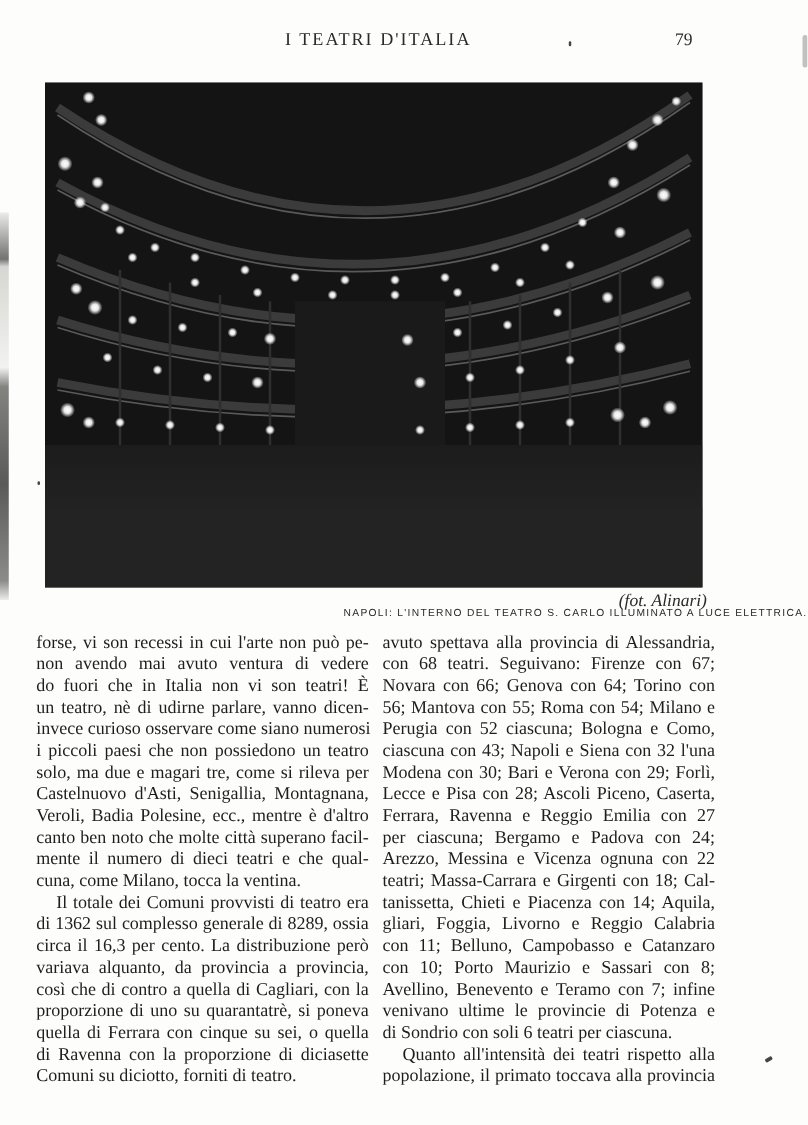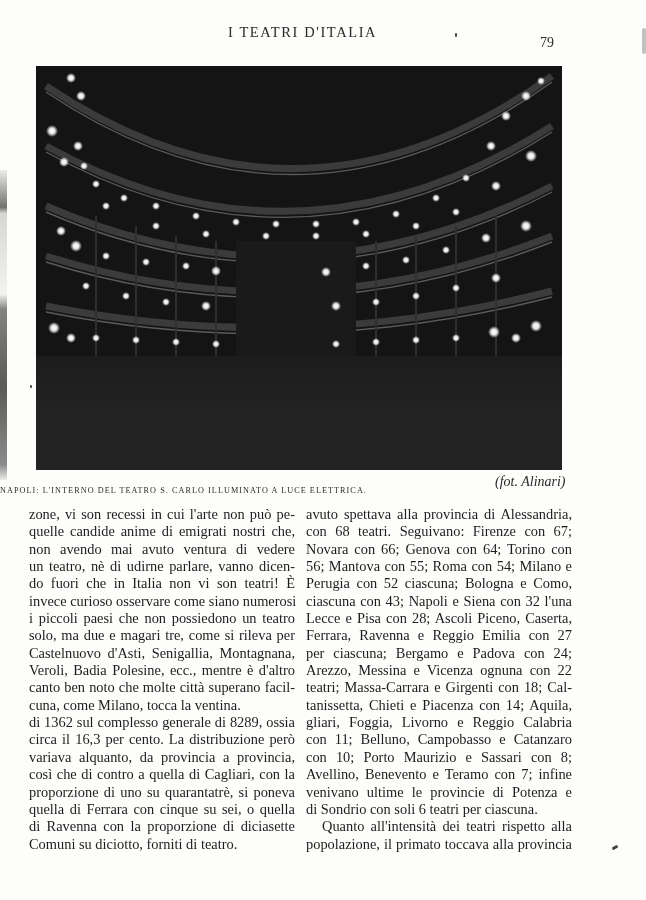--- a/index.html
+++ b/index.html
@@ -10,34 +10,34 @@
   }
   .running-head {
     position:absolute; top:24px; left:0; width:646px; height:20px;
   }
   .running-title {
     position:absolute; left:228px; top:0;
     font-family:"Liberation Serif",serif; font-size:14.5px; letter-spacing:1.6px; color:#2a2a2a;
   }
   .page-number {
     position:absolute; left:540px; top:1px;
-    font-family:"Liberation Serif",serif; font-size:14px; color:#2a2a2a;margin-top:10px;
+    font-family:"Liberation Serif",serif; font-size:14px; color:#2a2a2a;
   }
   .photo {
     position:absolute; left:36px; top:66px; width:526px; height:404px;
     background:#151515; overflow:hidden;
   }
   .photo svg { display:block; }
   .credit {
     position:absolute; left:495px; top:474px;
     font-family:"Liberation Serif",serif; font-style:italic; font-size:14px; color:#2a2a2a;text-align:center;
   }
   .caption {
-    position:absolute; left:0; width:646px; top:486px; text-align:left;
-    font-family:Liberation Serif, serif; font-size:8.2px; letter-spacing:1.05px; color:#2a2a2a;
+    position:absolute; left:0; width:646px; top:486px; text-align:right;
+    font-family:Liberation Sans, sans-serif; font-size:8.2px; letter-spacing:1.05px; color:#2a2a2a;
   }
   .col {
     position:absolute; top:506px; width:266px;
     font-family:"Liberation Serif",serif; font-size:14.4px; line-height:17.35px; color:#1d1d1d;
   }
   .col-left { left:29px; }
   .col-right { left:306px; }
   .line {
     display:block; white-space:nowrap; text-align:justify; text-align-last:justify; height:17.35px;
   }
@@ -174,50 +174,52 @@
         <circle cx="480" cy="272" r="5"></circle>
       <circle cx="500" cy="260" r="6"></circle>
     </g>
   </svg>
 </div>
 
 <span class="credit">(fot. Alinari)</span>
 <div class="caption">NAPOLI: L'INTERNO DEL TEATRO S. CARLO ILLUMINATO A LUCE ELETTRICA.</div>
 
 <div class="col col-left">
-  <span class="line">zone, vi son recessi in cui l'arte non può pe-</span>
-  <span class="line">quelle candide anime di emigrati nostri che,</span>
+  <span class="line">forse, vi son recessi in cui l'arte non può pe-</span>
   <span class="line">non avendo mai avuto ventura di vedere</span>
+  <span class="line">do fuori che in Italia non vi son teatri! È</span>
   <span class="line">un teatro, nè di udirne parlare, vanno dicen-</span>
-  <span class="line">do fuori che in Italia non vi son teatri! È</span>
   <span class="line">invece curioso osservare come siano numerosi</span>
   <span class="line">i piccoli paesi che non possiedono un teatro</span>
   <span class="line">solo, ma due e magari tre, come si rileva per</span>
   <span class="line">Castelnuovo d'Asti, Senigallia, Montagnana,</span>
   <span class="line">Veroli, Badia Polesine, ecc., mentre è d'altro</span>
   <span class="line">canto ben noto che molte città superano facil-</span>
+  <span class="line">mente il numero di dieci teatri e che qual-</span>
   <span class="line last">cuna, come Milano, tocca la ventina.</span>
+  <span class="line indent">Il totale dei Comuni provvisti di teatro era</span>
   <span class="line">di 1362 sul complesso generale di 8289, ossia</span>
   <span class="line">circa il 16,3 per cento. La distribuzione però</span>
   <span class="line">variava alquanto, da provincia a provincia,</span>
   <span class="line">così che di contro a quella di Cagliari, con la</span>
   <span class="line">proporzione di uno su quarantatrè, si poneva</span>
   <span class="line">quella di Ferrara con cinque su sei, o quella</span>
   <span class="line">di Ravenna con la proporzione di diciasette</span>
   <span class="line last">Comuni su diciotto, forniti di teatro.</span>
 
 </div>
 
 <div class="col col-right">
   <span class="line">avuto spettava alla provincia di Alessandria,</span>
   <span class="line">con 68 teatri. Seguivano: Firenze con 67;</span>
   <span class="line">Novara con 66; Genova con 64; Torino con</span>
   <span class="line">56; Mantova con 55; Roma con 54; Milano e</span>
   <span class="line">Perugia con 52 ciascuna; Bologna e Como,</span>
   <span class="line">ciascuna con 43; Napoli e Siena con 32 l'una</span>
+  <span class="line">Modena con 30; Bari e Verona con 29; Forlì,</span>
   <span class="line">Lecce e Pisa con 28; Ascoli Piceno, Caserta,</span>
   <span class="line">Ferrara, Ravenna e Reggio Emilia con 27</span>
   <span class="line">per ciascuna; Bergamo e Padova con 24;</span>
   <span class="line">Arezzo, Messina e Vicenza ognuna con 22</span>
   <span class="line">teatri; Massa-Carrara e Girgenti con 18; Cal-</span>
   <span class="line">tanissetta, Chieti e Piacenza con 14; Aquila,</span>
   <span class="line">gliari, Foggia, Livorno e Reggio Calabria</span>
   <span class="line">con 11; Belluno, Campobasso e Catanzaro</span>
   <span class="line">con 10; Porto Maurizio e Sassari con 8;</span>
   <span class="line">Avellino, Benevento e Teramo con 7; infine</span>

